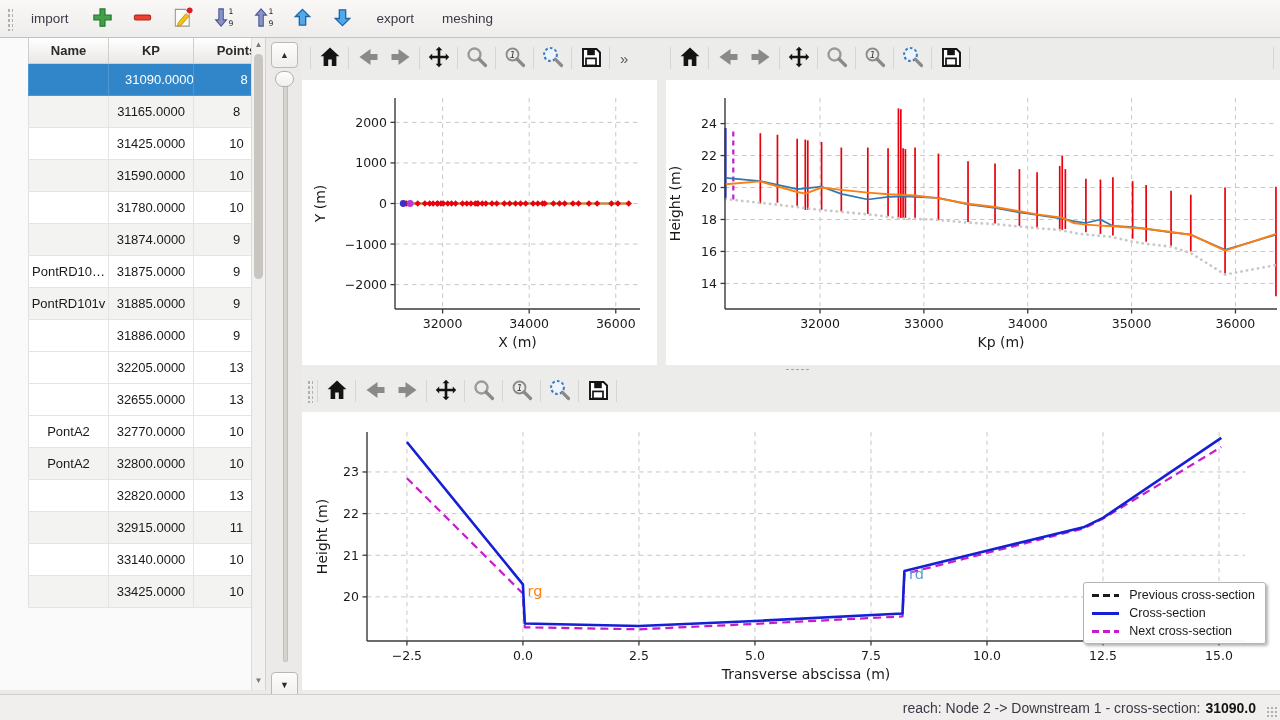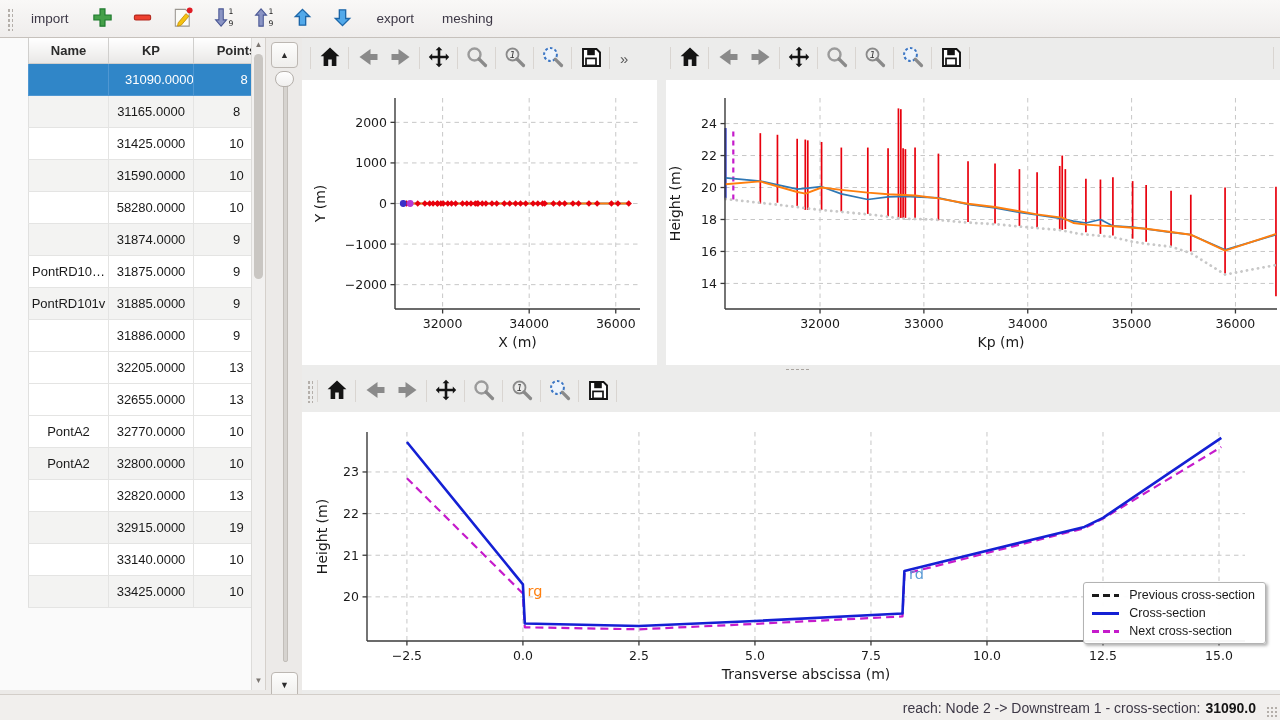--- a/index.html
+++ b/index.html
@@ -175,21 +175,21 @@
           </tr>
           <tr class="alt">
             <td class="rh"></td>
             <td class="c-name"></td>
             <td class="c-kp">31590.0000</td>
             <td class="c-points">10</td>
           </tr>
           <tr>
             <td class="rh"></td>
             <td class="c-name"></td>
-            <td class="c-kp">58280.0000</td>
+            <td class="c-kp">31780.0000</td>
             <td class="c-points">10</td>
           </tr>
           <tr class="alt">
             <td class="rh"></td>
             <td class="c-name"></td>
             <td class="c-kp">31874.0000</td>
             <td class="c-points">9</td>
           </tr>
           <tr>
             <td class="rh"></td>
@@ -236,21 +236,21 @@
           <tr>
             <td class="rh"></td>
             <td class="c-name"></td>
             <td class="c-kp">32820.0000</td>
             <td class="c-points">13</td>
           </tr>
           <tr class="alt">
             <td class="rh"></td>
             <td class="c-name"></td>
             <td class="c-kp">32915.0000</td>
-            <td class="c-points">19</td>
+            <td class="c-points">11</td>
           </tr>
           <tr>
             <td class="rh"></td>
             <td class="c-name"></td>
             <td class="c-kp">33140.0000</td>
             <td class="c-points">10</td>
           </tr>
           <tr class="alt">
             <td class="rh"></td>
             <td class="c-name"></td>

